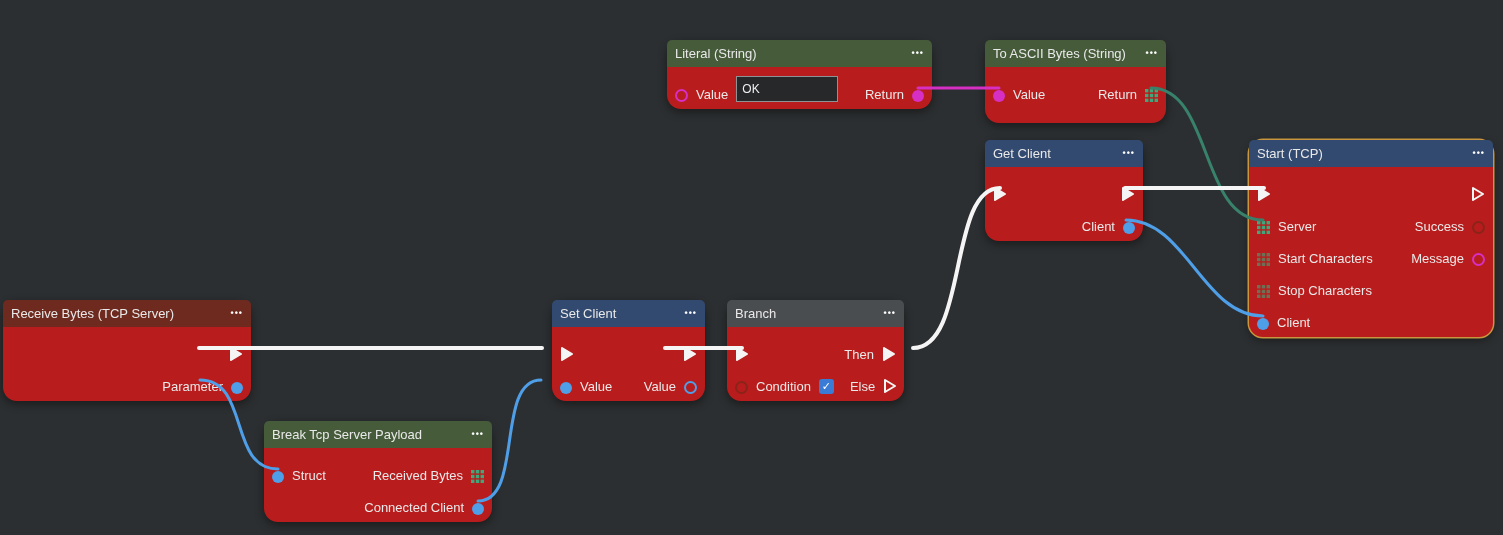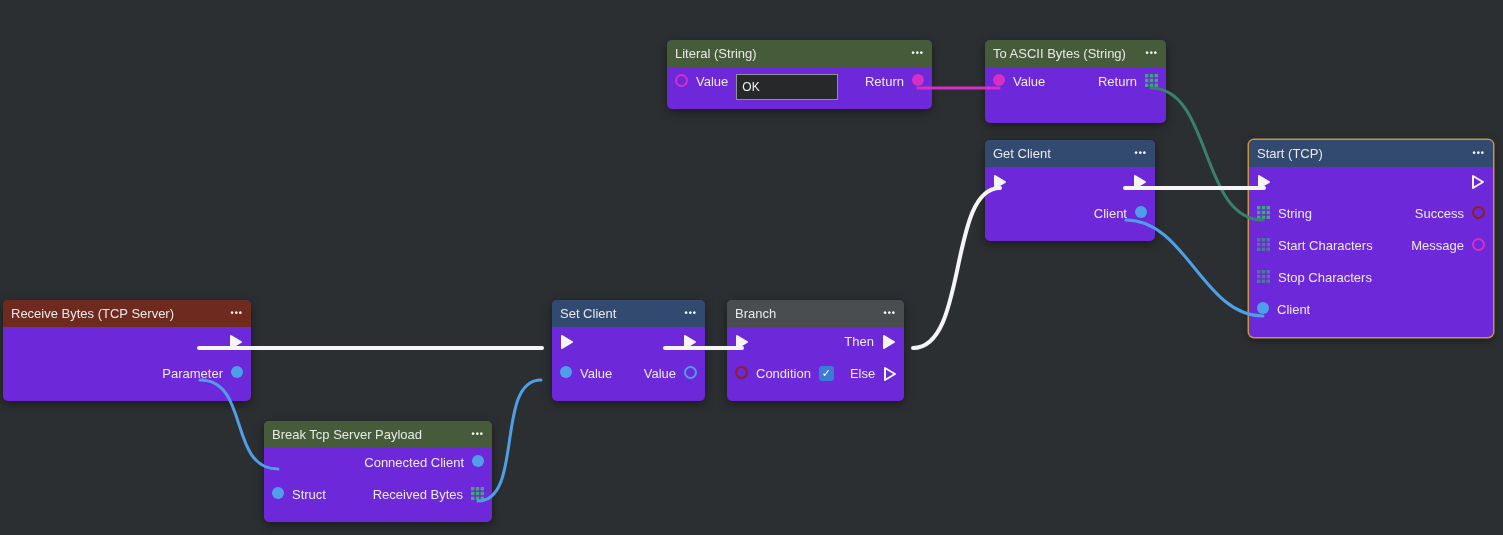--- a/index.html
+++ b/index.html
@@ -2,34 +2,34 @@
 <html><head>
 <meta charset="utf-8">
 <style>
   *{box-sizing:border-box;margin:0;padding:0}
   html,body{width:1503px;height:535px}
   body{background:#2c2f31;font-family:"Liberation Sans",sans-serif;position:relative;overflow:hidden}
   #canvas{position:absolute;inset:0}
   svg.wires{position:absolute;left:0;top:0;z-index:3;pointer-events:none}
   svg.wires path{pointer-events:stroke}
 
-  .node{position:absolute;z-index:2;background:#6d28d9;border-radius:5px;
+  .node{position:absolute;z-index:2;background:#b91c1c;border-radius:14px;
         box-shadow:0 3px 10px rgba(0,0,0,.45);color:#e9e9e9;font-size:13px}
   .node.selected{box-shadow:0 0 0 1.5px #c8963e,0 3px 10px rgba(0,0,0,.45)}
   .hdr{height:27px;display:flex;align-items:center;justify-content:space-between;
        gap:10px;padding:0 8px;border-radius:5px 5px 0 0;color:#fff;white-space:nowrap}
   .hdr-green{background:#455b39}
   .hdr-blue{background:#334a70}
   .hdr-red{background:#6e2a1e}
   .hdr-gray{background:#4a4d50}
   .menu{font-size:9px;letter-spacing:1px;font-weight:bold;color:#fff;cursor:pointer;line-height:27px}
 
   .rows{display:flex;flex-direction:column;gap:4px;padding:7px 0}
   .rows.tall{padding-bottom:21px}
-  .row{display:flex;align-items:flex-start;gap:8px;height:28px;padding:0 8px;white-space:nowrap}
+  .row{display:flex;align-items:flex-end;gap:8px;height:28px;padding:0 8px;white-space:nowrap}
   .sp{flex:1}
   .lbl{color:#e9e9e9}
 
   .pin{flex:none;border-radius:50%}
   .pf{width:12px;height:12px}
   .po{width:13px;height:13px;border:2.5px solid;background:transparent}
   .c-blue{background:#4f9fe8}
   .oc-blue{border-color:#4f9fe8}
   .oc-mag{border-color:#d62fc4}
   .oc-red{border-color:#8a241a}
@@ -38,21 +38,21 @@
   .tri,.grid{flex:none;display:block}
   .dim{opacity:.6}
 
   .txt-input{width:102px;height:20px;background:#26282a;border:1px solid #8f9294;
              color:#f0f0f0;font-size:12px;padding:12px 5px;font-family:"Liberation Sans",sans-serif}
   .checkbox{width:15px;height:15px;background:#3a7bd5;border-radius:3px;flex:none;
             display:flex;align-items:center;justify-content:center;color:#fff;font-size:11px;cursor:pointer}
 
   #n-literal{left:667px;top:40px;width:265px}
   #n-toascii{left:985px;top:40px;width:181px}
-  #n-getclient{left:985px;top:140px;width:170px}
+  #n-getclient{left:985px;top:140px;width:158px}
   #n-send{left:1249px;top:140px;width:244px}
   #n-receive{left:3px;top:300px;width:248px}
   #n-setclient{left:552px;top:300px;width:153px}
   #n-branch{left:727px;top:300px;width:177px}
   #n-break{left:264px;top:421px;width:228px}
 </style>
 </head>
 <body>
 
 <div id="canvas">
@@ -147,21 +147,21 @@
               <rect x="4.8" y="0" width="3.4" height="3.4"></rect>
               <rect x="9.6" y="0" width="3.4" height="3.4"></rect>
               <rect x="0" y="4.8" width="3.4" height="3.4"></rect>
               <rect x="4.8" y="4.8" width="3.4" height="3.4"></rect>
               <rect x="9.6" y="4.8" width="3.4" height="3.4"></rect>
               <rect x="0" y="9.6" width="3.4" height="3.4"></rect>
               <rect x="4.8" y="9.6" width="3.4" height="3.4"></rect>
               <rect x="9.6" y="9.6" width="3.4" height="3.4"></rect>
             </g>
           </svg>
-        <span class="lbl">String</span>
+        <span class="lbl">Server</span>
         <span class="sp"></span>
         <span class="lbl">Success</span>
         <span class="pin po oc-red"></span>
       </div>
       <div class="row">
         <svg class="grid dim" width="13" height="13">
             <g fill="#3fa77b">
               <rect x="0" y="0" width="3.4" height="3.4"></rect>
               <rect x="4.8" y="0" width="3.4" height="3.4"></rect>
               <rect x="9.6" y="0" width="3.4" height="3.4"></rect>
@@ -277,42 +277,42 @@
     </div>
   </div>
 
   <div class="node" id="n-break">
     <div class="hdr hdr-green">
       <span class="lbl">Break Tcp Server Payload</span>
       <span class="menu">•••</span>
     </div>
     <div class="rows">
       <div class="row">
-        <span class="sp"></span>
-        <span class="lbl">Connected Client</span>
-        <span class="pin pf c-blue"></span>
-      </div>
-      <div class="row">
         <span class="pin pf c-blue"></span>
         <span class="lbl">Struct</span>
         <span class="sp"></span>
         <span class="lbl">Received Bytes</span>
         <svg class="grid" width="13" height="13">
             <g fill="#3fa77b">
               <rect x="0" y="0" width="3.4" height="3.4"></rect>
               <rect x="4.8" y="0" width="3.4" height="3.4"></rect>
               <rect x="9.6" y="0" width="3.4" height="3.4"></rect>
               <rect x="0" y="4.8" width="3.4" height="3.4"></rect>
               <rect x="4.8" y="4.8" width="3.4" height="3.4"></rect>
               <rect x="9.6" y="4.8" width="3.4" height="3.4"></rect>
               <rect x="0" y="9.6" width="3.4" height="3.4"></rect>
               <rect x="4.8" y="9.6" width="3.4" height="3.4"></rect>
               <rect x="9.6" y="9.6" width="3.4" height="3.4"></rect>
             </g>
           </svg>
+      </div>
+      <div class="row">
+        <span class="sp"></span>
+        <span class="lbl">Connected Client</span>
+        <span class="pin pf c-blue"></span>
       </div>
     </div>
   </div>
 
   <svg class="wires" width="1503" height="535" viewBox="0 0 1503 535">
     <path d="M918,88 C948,88 969,88 999,88" stroke="#d62fc4" stroke-width="3" fill="none" stroke-linecap="round"></path>
     <path d="M1151,88 C1212,88 1200,220 1263,220" stroke="#38826b" stroke-width="3" fill="none" stroke-linecap="round"></path>
     <path d="M199,348 L542,348" stroke="#f5f5f5" stroke-width="4" fill="none" stroke-linecap="round"></path>
     <path d="M200,380 C250,380 228,469 278,469" stroke="#4f9fe8" stroke-width="3" fill="none" stroke-linecap="round"></path>
     <path d="M478,501 C524,501 495,380 541,380" stroke="#4f9fe8" stroke-width="3" fill="none" stroke-linecap="round"></path>

